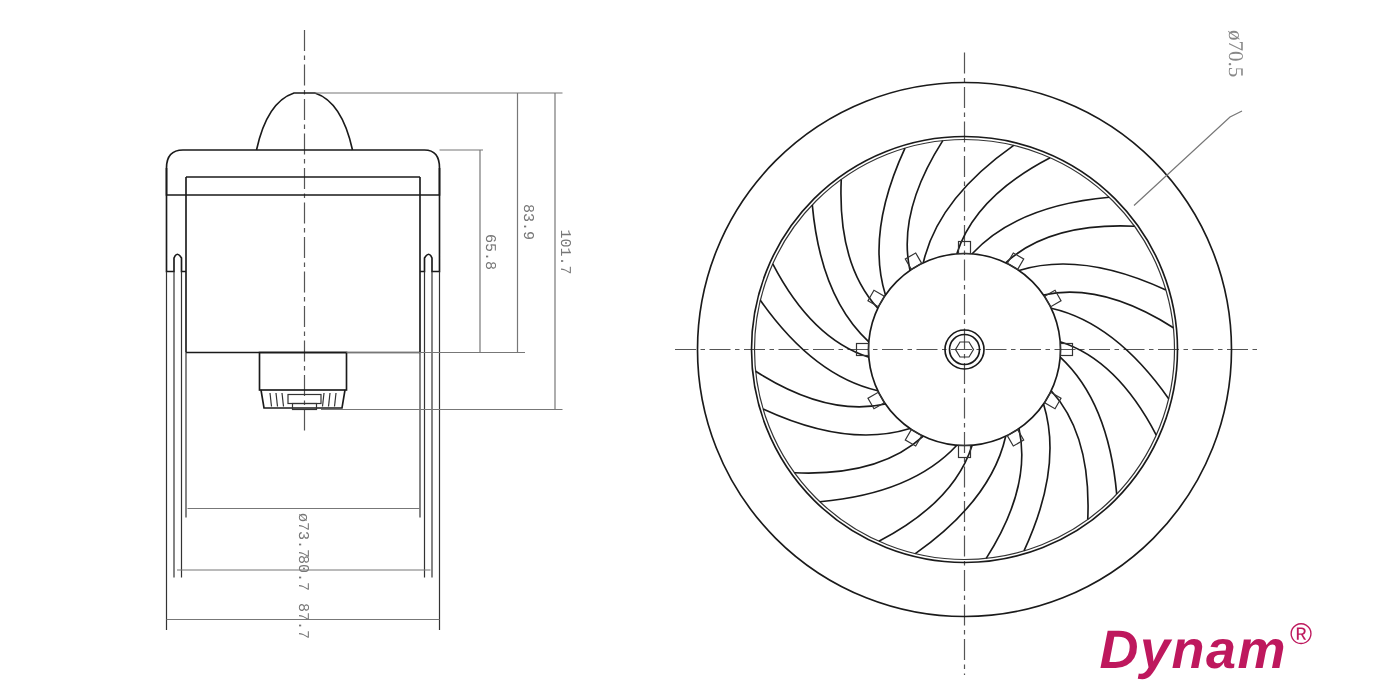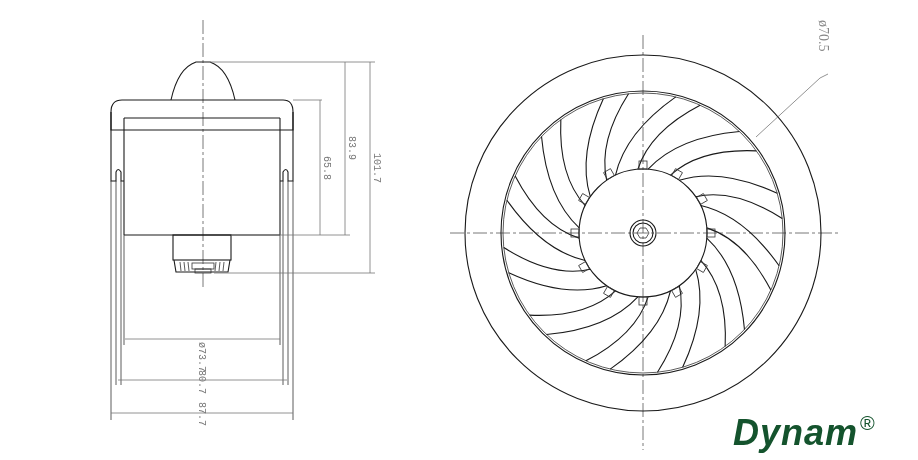--- a/index.html
+++ b/index.html
@@ -4,21 +4,21 @@
 <style>
   html, body { margin: 0; padding: 0; background: #ffffff; }
   body { width: 918px; height: 460px; overflow: hidden; position: relative; font-family: "Liberation Serif", serif; }
   svg { position: absolute; left: 0; top: 0; }
   .part { fill: none; stroke: #1a1a1a; stroke-width: 1.1; }
   .thin { fill: none; stroke: #333; stroke-width: 0.8; }
   .center { fill: none; stroke: #555; stroke-width: 0.8; stroke-dasharray: 14 3 3 3; }
   .dim { fill: none; stroke: #777; stroke-width: 0.8; }
   .dimtext { fill: #777; font-family: "Liberation Mono", monospace; font-size: 10px; }
   .leadertext { fill: #888; font-family: "Liberation Serif", serif; font-size: 14px; }
-  .logo { position: absolute; left: 733px; top: 412px; font-family: "Liberation Sans", sans-serif; font-weight: bold; font-style: italic; font-size: 36px; color: #14532d; letter-spacing: 1px; }
+  .logo { position: absolute; left: 733px; top: 412px; font-family: "Liberation Sans", sans-serif; font-weight: bold; font-style: italic; font-size: 36px; color: #be185d; letter-spacing: 1px; }
   .logo .reg { font-size: 20px; vertical-align: top; font-style: normal; font-weight: normal; margin-left: 2px; }
 </style>
 </head>
 <body>
 
 <svg width="918" height="460" viewBox="0 0 918 460">
 
   <g>
 
     <line class="center" x1="203" y1="20" x2="203" y2="290"></line>

